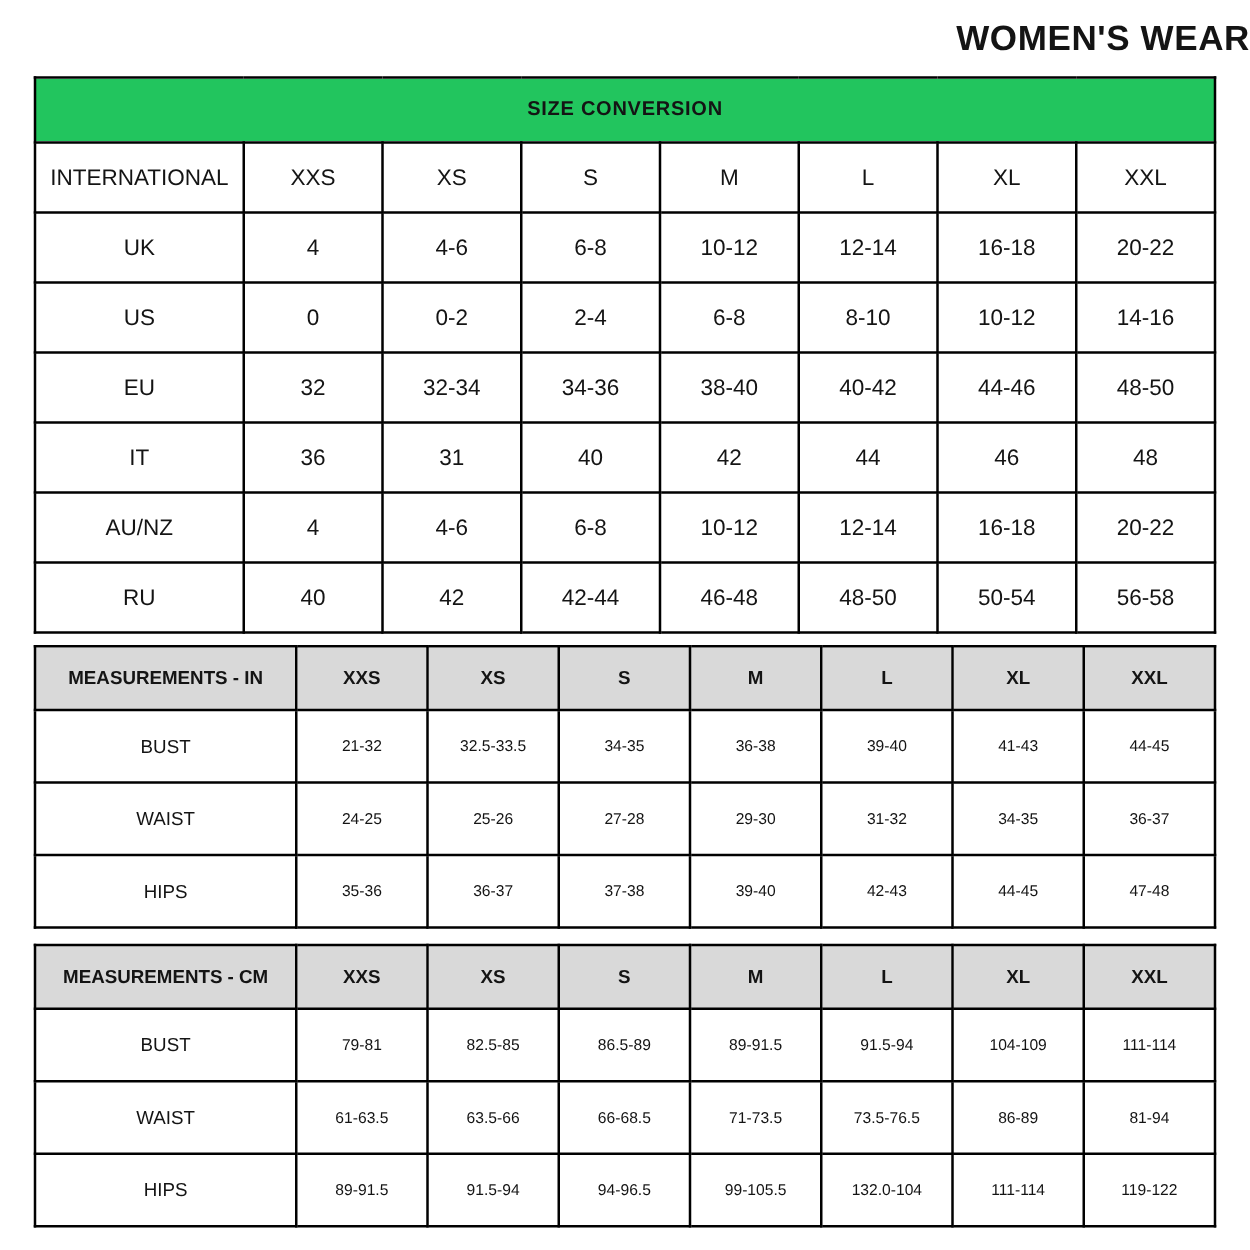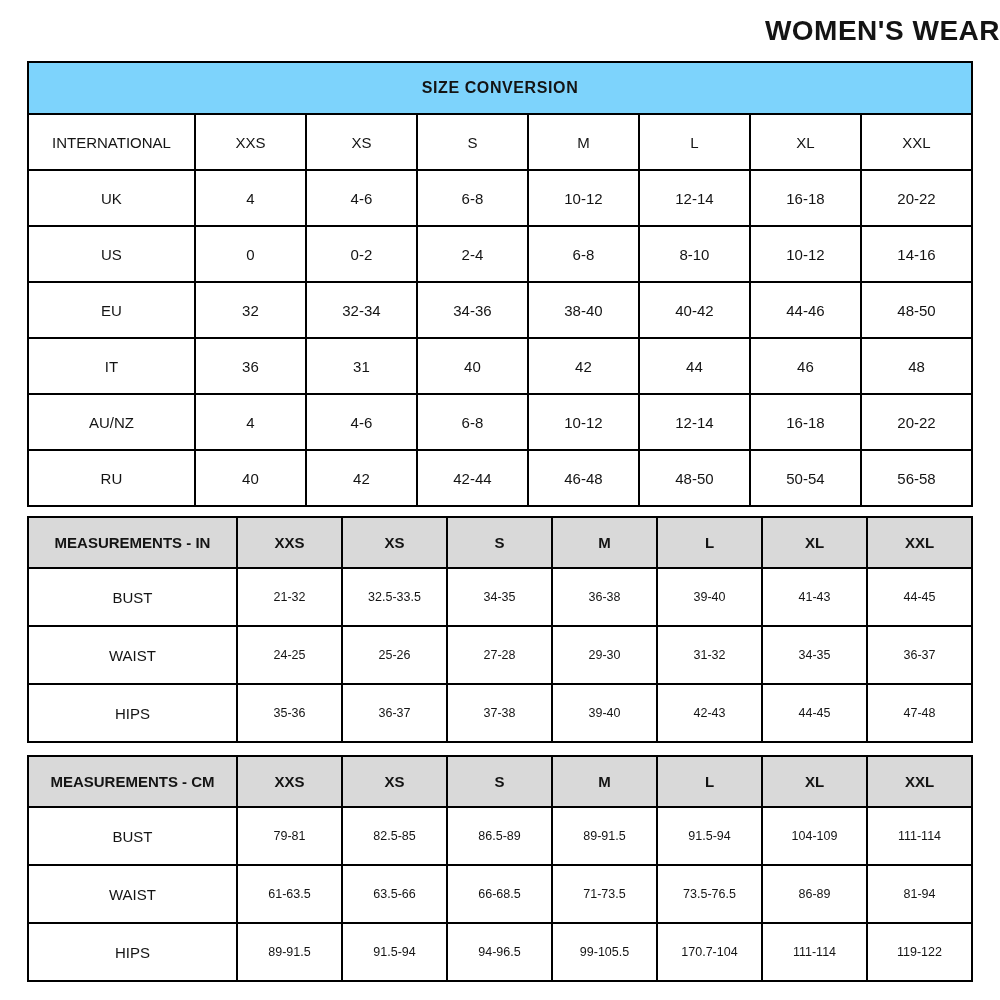--- a/index.html
+++ b/index.html
@@ -13,26 +13,26 @@
     letter-spacing:.5px;padding-top:15px;
   }
   table{
     border-collapse:collapse;margin:0 auto;width:944px;table-layout:fixed;
   }
   td,th{
     border:2px solid #000;text-align:center;vertical-align:middle;
     padding:0;overflow:hidden;white-space:nowrap;
   }
   .caption-cell{
-    background:#7dd3fc;height:50px;font-size:16px;font-weight:700;
+    background:#22c55e;height:50px;font-size:16px;font-weight:700;
     letter-spacing:.6px;
   }
   
   #t1{margin-top:14px}
-  #t1 td{height:54px;font-size:15px}
+  #t1 td{height:54px;font-size:18px}
   
   .mtable td{height:56px;font-size:12.5px}
   .mtable .head td{
     background:#d9d9d9;font-weight:700;font-size:15px;height:49px;
   }
   .mtable .rlabel{font-size:15px}
   #t2{margin-top:9px}
   #t3{margin-top:12px}
 </style>
 </head>
@@ -224,18 +224,18 @@
     <td>73.5-76.5</td>
     <td>86-89</td>
     <td>81-94</td>
   </tr>
   <tr>
     <td class="rlabel">HIPS</td>
     <td>89-91.5</td>
     <td>91.5-94</td>
     <td>94-96.5</td>
     <td>99-105.5</td>
-    <td>170.7-104</td>
+    <td>132.0-104</td>
     <td>111-114</td>
     <td>119-122</td>
   </tr>
 </tbody>
   </table>
 
 </body></html>

